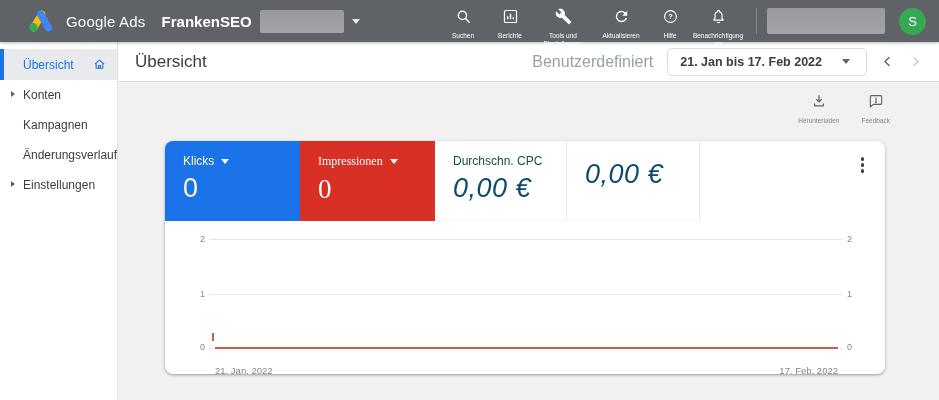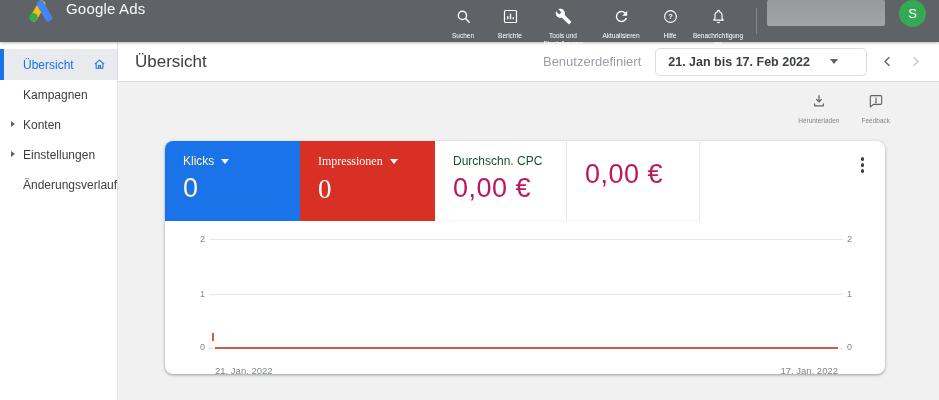--- a/index.html
+++ b/index.html
@@ -1,19 +1,19 @@
 <!DOCTYPE html>
 <html><head>
 <meta charset="utf-8">
 <style>
   * { margin:0; padding:0; box-sizing:border-box; }
   html,body { width:939px; height:400px; overflow:hidden; font-family:"Liberation Sans", sans-serif; background:#f1f1f1; }
 
   
-  .topbar { position:relative; z-index:10; height:42px; background:#5f6368; display:flex; align-items:flex-start; color:#fff; box-shadow:0 1px 3px rgba(0,0,0,.28); }
+  .topbar { position:relative; z-index:10; height:42px; background:#5f6368; display:flex; align-items:center; color:#fff; box-shadow:0 1px 3px rgba(0,0,0,.28); }
   .logo { margin-left:28px; display:flex; align-items:center; cursor:pointer; }
   .product-name { font-size:15px; color:#f8f9fa; margin-left:12px; letter-spacing:.2px; }
   .account-switcher { display:flex; align-items:center; cursor:pointer; }
   .account-name { font-size:15px; font-weight:700; margin-left:16px; color:#fff; }
   .redact { background:linear-gradient(180deg,#97999c,#a2a4a7); border-radius:2px; }
   .redact.small { width:84px; height:23px; margin-left:8px; }
   .redact.wide { width:118px; height:26px; }
   .caret { width:0; height:0; border-left:4px solid transparent; border-right:4px solid transparent; border-top:5px solid #e8eaed; margin-left:8px; }
   .topnav { margin-left:auto; display:flex; align-items:flex-start; padding-top:8px; align-self:flex-start; }
   .nav-item { display:flex; flex-direction:column; align-items:center; cursor:pointer; padding:0 2px; }
@@ -30,22 +30,22 @@
   .sidebar { width:118px; background:#fff; border-right:1px solid #e3e3e3; padding-top:7px; flex:none; }
   .side-item { height:30px; display:flex; align-items:center; font-size:12px; color:#3c4043; cursor:pointer; padding-left:23px; position:relative; }
   .side-item .expand-arrow { position:absolute; left:11px; top:11px; width:0; height:0; border-top:3.5px solid transparent; border-bottom:3.5px solid transparent; border-left:4.5px solid #5f6368; }
   .side-item.selected { background:#e8eaed; color:#1a73e8; border-left:4px solid #1a73e8; padding-left:19px; height:31px; }
   .home-icon { position:absolute; right:11px; top:9px; display:flex; }
 
   .content { flex:1; display:flex; flex-direction:column; min-width:0; }
   .subheader { height:40px; background:#fff; border-bottom:1px solid #dcdcdc; display:flex; align-items:center; padding:0 16px; flex:none; }
   .page-title { font-size:17px; color:#3c4043; margin-left:1px; }
   .subheader-right { margin-left:auto; display:flex; align-items:center; }
-  .date-mode { font-size:13px; color:#9aa0a6; margin-right:14px; }
-  .date-picker { display:flex; align-items:center; border:1px solid #dadce0; border-radius:5px; height:28px; padding:0 28px 0 12px; font-size:12.5px; font-weight:700; color:#3c4043; cursor:pointer; background:#fff; }
+  .date-mode { font-size:16px; color:#9aa0a6; margin-right:14px; }
+  .date-picker { display:flex; align-items:center; border:1px solid #dadce0; border-radius:5px; height:28px; padding:0 16px 0 12px; font-size:12.5px; font-weight:700; color:#3c4043; cursor:pointer; background:#fff; }
   .date-picker .caret { border-top-color:#5f6368; margin-left:20px; }
   .chev { margin-left:13px; cursor:pointer; display:flex; }
   .chev svg { width:15px; height:15px; stroke:#5f6368; }
   .chev.disabled svg { stroke:#c6c9cc; }
 
   .main { flex:1; position:relative; background:#f1f1f1; }
   .quick-actions { position:absolute; top:11px; right:49px; display:flex; gap:22px; }
   .qa-item { display:flex; flex-direction:column; align-items:center; cursor:pointer; }
   .qa-item svg { width:16px; height:16px; }
   .qa-label { font-size:6.5px; margin-top:4px; color:#80868b; }
@@ -54,21 +54,21 @@
   .card { position:absolute; left:47px; top:59px; width:720px; height:233px; background:#fff; border-radius:8px; box-shadow:0 1px 2px rgba(60,64,67,.3), 0 1px 3px 1px rgba(60,64,67,.15); }
   .tiles { display:flex; height:80px; }
   .tile { width:135px; padding:13px 0 0 18px; cursor:pointer; flex:none; }
   .t-label { font-size:12px; display:flex; align-items:center; white-space:nowrap; }
   .t-value { font-size:27px; margin-top:5px; letter-spacing:.5px; }
   .tile.blue { background:#1a73e8; color:#fef9c3; border-top-left-radius:8px; }
   .tile.red  { background:#d93025; color:#fff;font-family:Liberation Serif, serif; }
   .tile .caret { border-top-color:#fff; margin-left:7px; }
   .tile.plain { border-right:1px solid #e8eaed; border-bottom:1px solid #f1f3f4; }
   .tile.plain .t-label { color:#14532d; }
-  .tile.plain .t-value { color:#be185d; }
+  .tile.plain .t-value { color:#0c4a6e;font-style:italic; }
   .tile.w1 { width:132px; } .tile.w2 { width:133px; }
   .tiles-rest { flex:1; position:relative; }
   .kebab { position:absolute; top:14px; right:19px; display:flex; flex-direction:column; gap:2.5px; cursor:pointer; padding:2px; }
   .kebab i { width:3.5px; height:3.5px; border-radius:50%; background:#3c4043; }
 
   
   .chart { position:absolute; left:0; top:80px; right:0; bottom:0; }
   .gridline { position:absolute; left:44px; width:634px; height:1px; background:#e8e8e8; }
   .g2 { top:18px; } .g1 { top:73px; }
   .zero-dash-l { position:absolute; left:44px; top:127px; width:4px; height:1px; background:#e0e0e0; }
@@ -88,20 +88,25 @@
 
 <div class="topbar">
   <span class="logo">
     <svg width="26" height="22" viewBox="0 0 26 22">
       <rect x="6" y="-0.5" width="7.4" height="23" rx="3.7" fill="#fbbc04" transform="rotate(30 9.7 11)"></rect>
       <rect x="12.8" y="-0.5" width="7.4" height="23" rx="3.7" fill="#4285f4" transform="rotate(-30 16.5 11)"></rect>
       <circle cx="5.3" cy="17.3" r="4.2" fill="#34a853"></circle>
     </svg>
   </span>
   <span class="product-name">Google Ads</span>
+  <span class="account-switcher">
+    <span class="account-name">FrankenSEO</span>
+    <span class="redact small"></span>
+    <span class="caret"></span>
+  </span>
 
   <div class="topnav">
     <div class="nav-item n1">
       <span>
         <svg viewBox="0 0 24 24" fill="none" stroke="#fff" stroke-width="2" stroke-linecap="round">
             <circle cx="10.5" cy="10.5" r="5.8"></circle>
             <path d="M14.9 14.9 20 20"></path>
           </svg>
       </span>
       <span class="nav-label">Suchen</span>
@@ -165,32 +170,32 @@
       <span>Übersicht</span>
       <span class="home-icon">
         <svg width="13" height="13" viewBox="0 0 24 24" fill="none" stroke="#1a73e8" stroke-width="2" stroke-linejoin="round">
             <path d="M3.5 11.2 12 4l8.5 7.2"></path>
             <path d="M5.8 9.8V19h12.4V9.8"></path>
             <path d="M10.2 19v-5h3.6v5"></path>
           </svg>
       </span>
     </div>
     <div class="side-item">
-      <span>Kampagnen</span>
-    </div>
-    <div class="side-item">
       <span class="expand-arrow"></span>
       <span>Konten</span>
+    </div>
+    <div class="side-item">
+      <span>Kampagnen</span>
+    </div>
+    <div class="side-item">
+      <span>Änderungsverlauf</span>
     </div>
     <div class="side-item">
       <span class="expand-arrow"></span>
       <span>Einstellungen</span>
-    </div>
-    <div class="side-item">
-      <span>Änderungsverlauf</span>
     </div>
   </div>
 
   <div class="content">
 
     <div class="subheader">
       <span class="page-title">Übersicht</span>
       <div class="subheader-right">
         <span class="date-mode">Benutzerdefiniert</span>
         <div class="date-picker">
@@ -279,19 +284,19 @@
           <div class="red-tick"></div>
 
           <span class="ylabel left yt2">2</span>
           <span class="ylabel left yt1">1</span>
           <span class="ylabel left yt0">0</span>
           <span class="ylabel right yt2">2</span>
           <span class="ylabel right yt1">1</span>
           <span class="ylabel right yt0">0</span>
 
           <span class="xlabel start">21. Jan. 2022</span>
-          <span class="xlabel end">17. Jan. 2022</span>
+          <span class="xlabel end">17. Feb. 2022</span>
         </div>
 
       </div>
     </div>
   </div>
 </div>
 
 </body></html>

